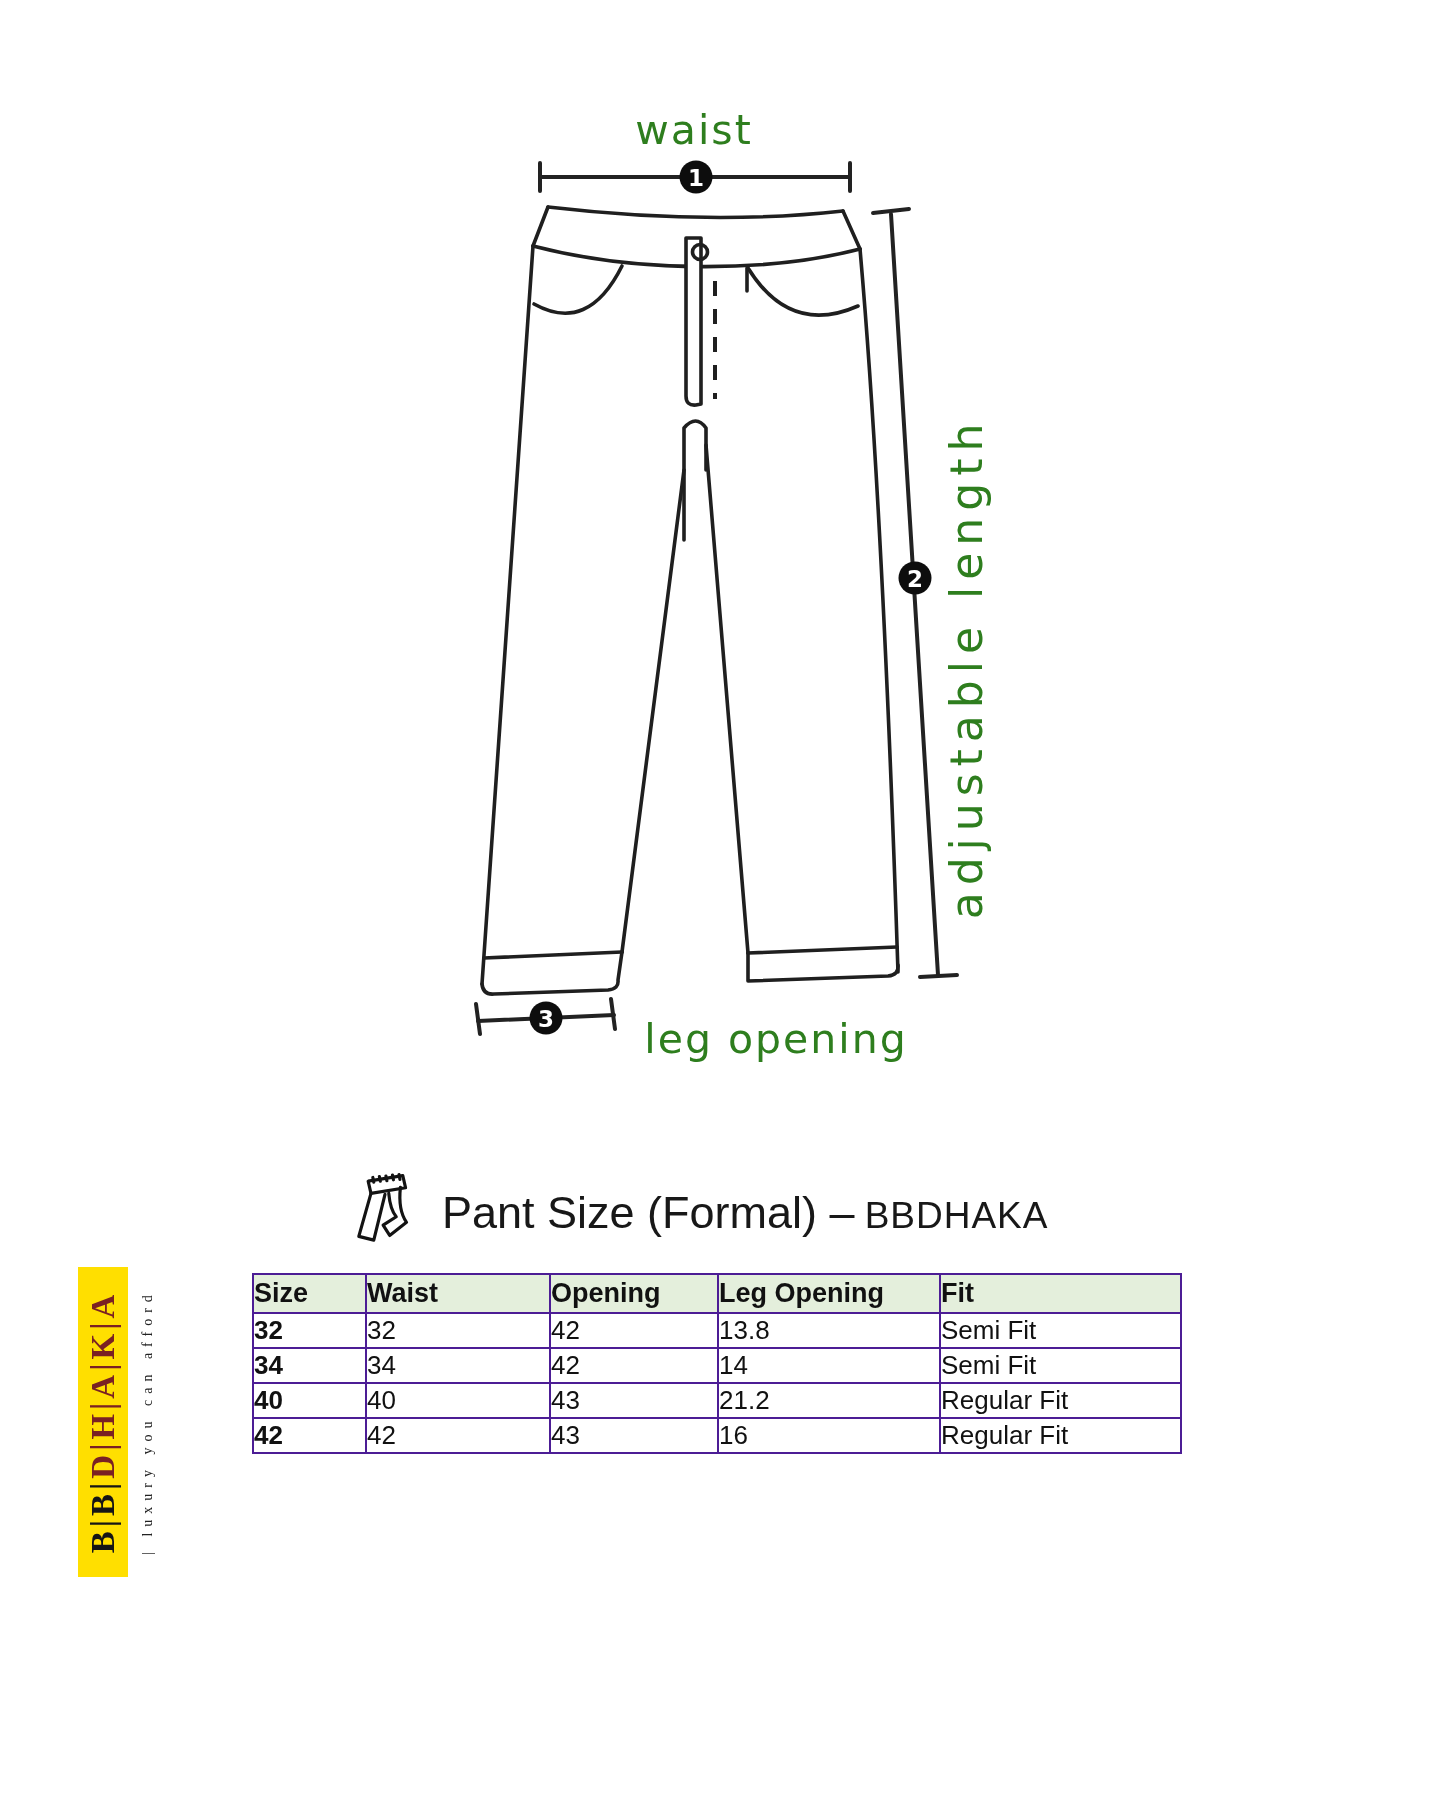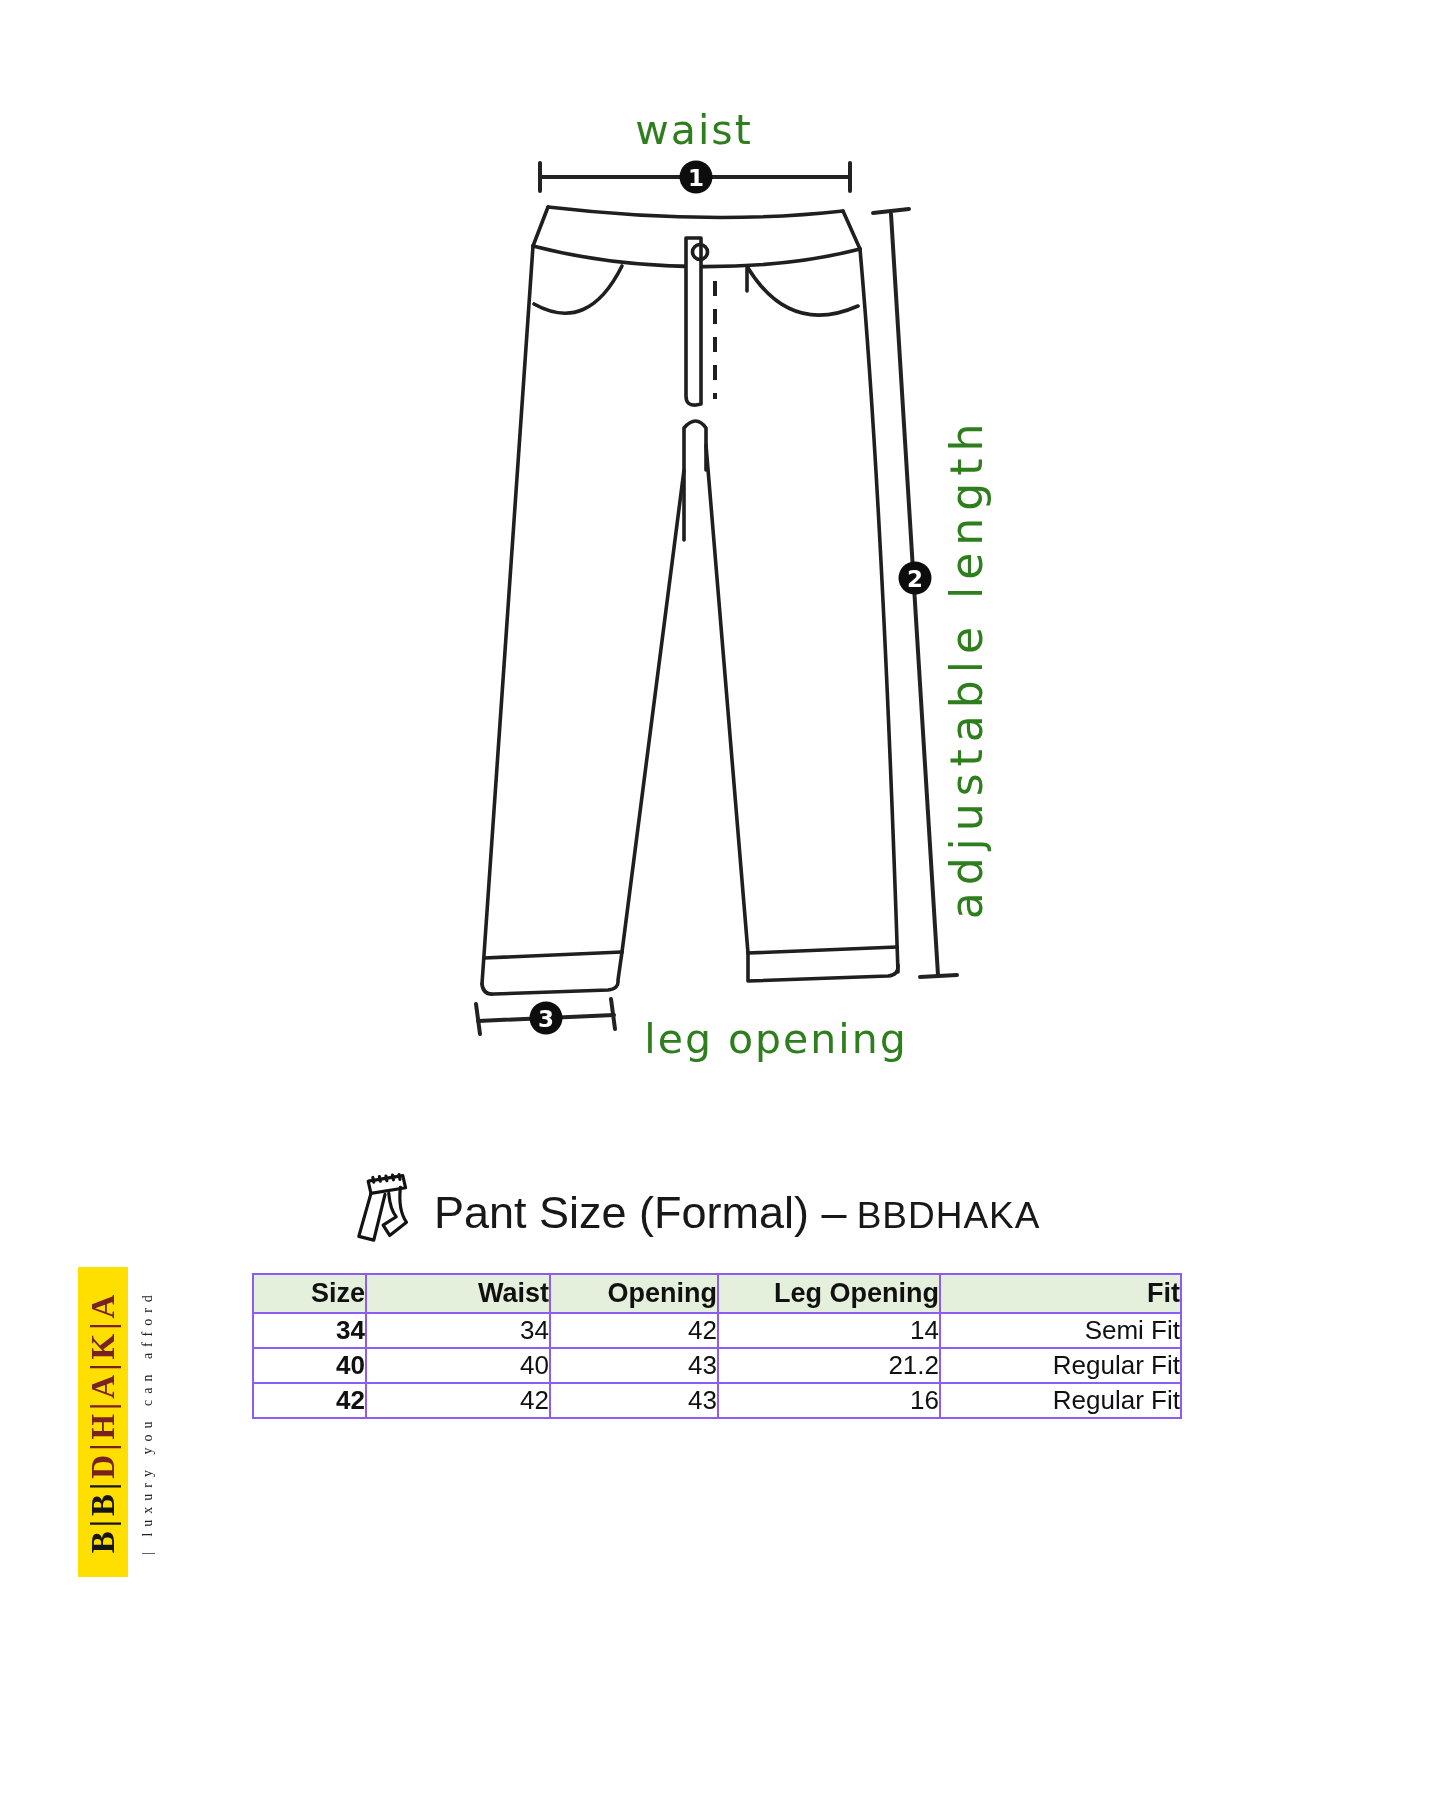--- a/index.html
+++ b/index.html
@@ -14,30 +14,30 @@
   .dashed{fill:none;stroke:var(--line,#1f1f1f);stroke-width:4;stroke-dasharray:15 13;}
   .measure{fill:none;stroke:#222;stroke-width:4;stroke-linecap:round;}
   .marker-dot{fill:#0d0d0d;}
   .marker-num{fill:#ffffff;font-family:"DejaVu Sans",sans-serif;font-weight:bold;font-size:23px;text-anchor:middle;}
   .green-label{
     fill:var(--green,#2e7e1e);font-family:"DejaVu Sans",sans-serif;
     font-size:41px;letter-spacing:2px;text-anchor:middle;
   }
   .green-label.vertical{font-size:44px;letter-spacing:7px;}
   
-  .title-row{position:absolute;left:356px;top:1170px;display:flex;align-items:center;gap:20px;height:86px;}
+  .title-row{position:absolute;left:356px;top:1170px;display:flex;align-items:center;gap:28px;height:86px;}
   .title-text{font-size:45px;color:#181818;letter-spacing:0;white-space:nowrap;}
   .title-text .brand{font-size:37px;margin-left:10px;letter-spacing:1px;}
   .pants-icon{flex:0 0 auto;}
   
   .size-table{
     position:absolute;left:252px;top:1273px;width:928px;border-collapse:collapse;table-layout:fixed;
   }
   .size-table th,.size-table td{
-    border:2px solid #8b5cf6;text-align:right;vertical-align:middle;padding:0;
+    border:2px solid #4c1d95;text-align:left;vertical-align:middle;padding:0;
     font-size:26px;color:#111;overflow:hidden;white-space:nowrap;
   }
   .size-table th{height:37px;background:var(--header-bg,#e4efdc);font-weight:bold;font-size:27px;}
   .size-table td{height:33px;font-weight:normal;}
   .size-table td:first-child{font-weight:bold;}
   
   .logo-box{position:absolute;left:78px;top:1267px;width:50px;height:310px;background:var(--logo-bg,#ffdf00);}
   .logo-brand{
     position:absolute;left:-52px;top:1397px;width:310px;height:50px;line-height:50px;
     transform:rotate(-90deg);text-align:center;
@@ -141,20 +141,27 @@
       <tr>
         <th>Size</th>
         <th>Waist</th>
         <th>Opening</th>
         <th>Leg Opening</th>
         <th>Fit</th>
       </tr>
     </thead>
     <tbody>
         <tr>
+          <td>32</td>
+          <td>32</td>
+          <td>42</td>
+          <td>13.8</td>
+          <td>Semi Fit</td>
+        </tr>
+        <tr>
           <td>34</td>
           <td>34</td>
           <td>42</td>
           <td>14</td>
           <td>Semi Fit</td>
         </tr>
         <tr>
           <td>40</td>
           <td>40</td>
           <td>43</td>

